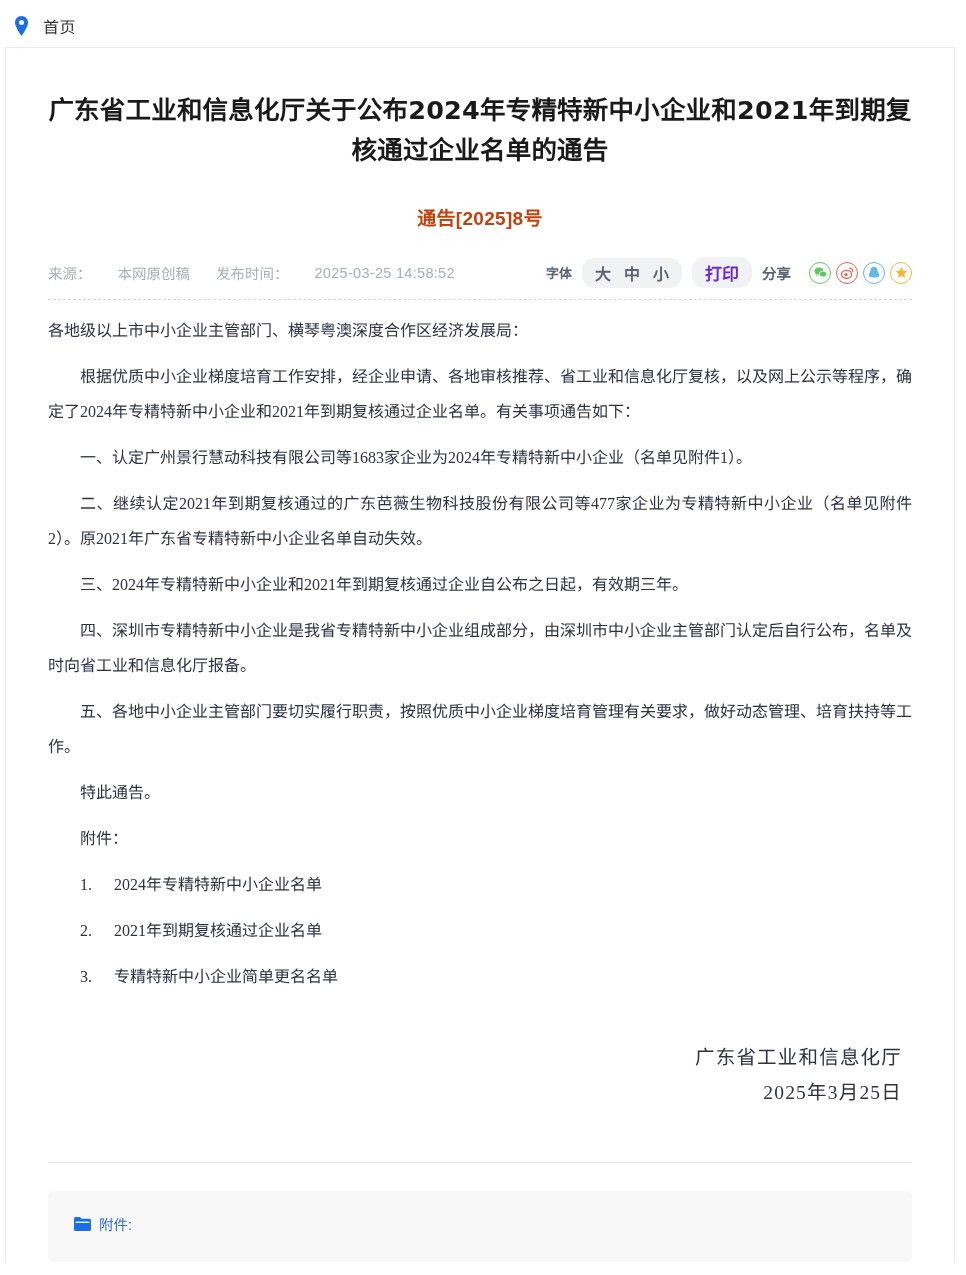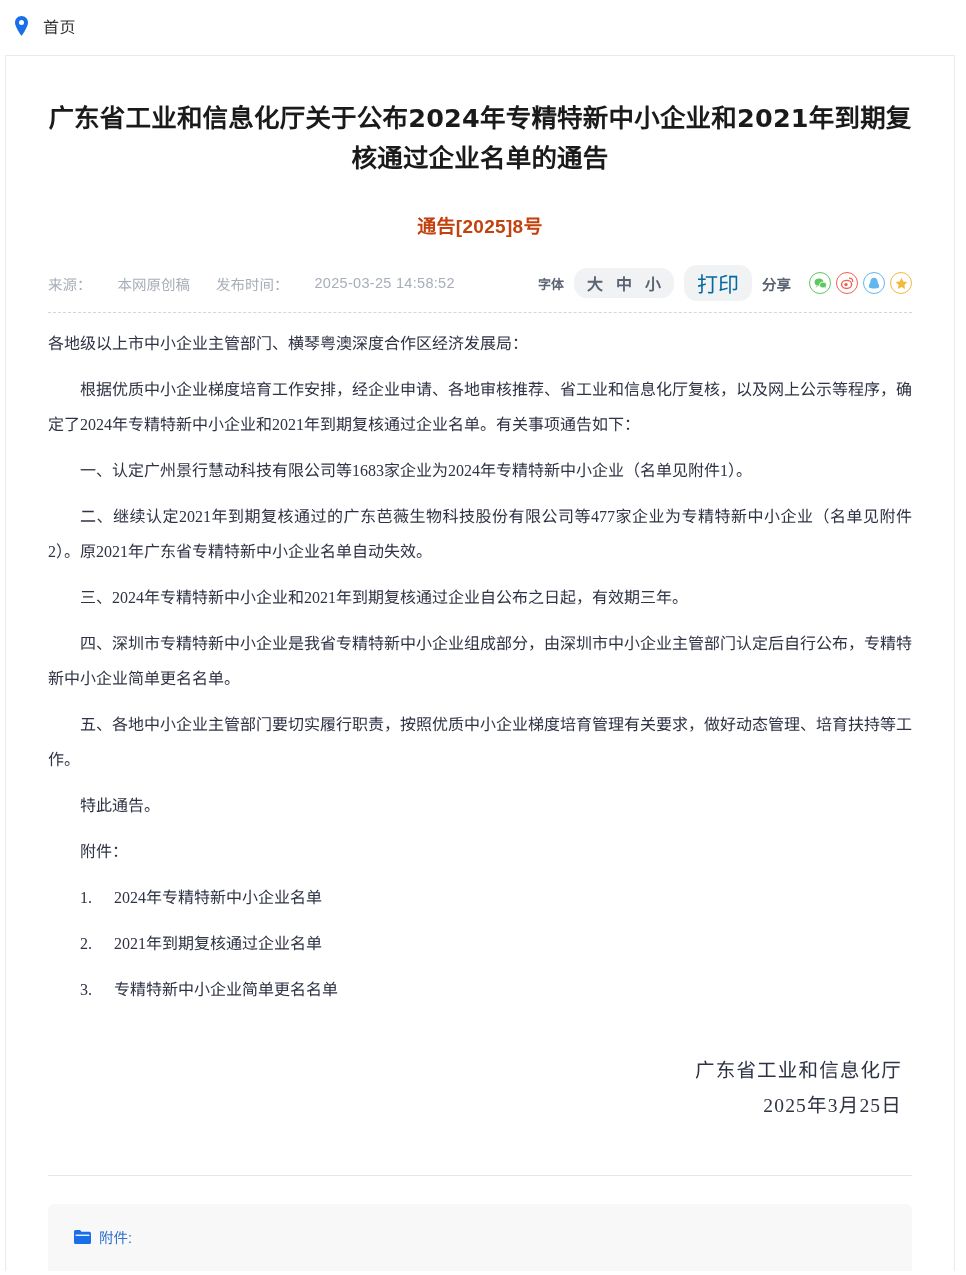--- a/index.html
+++ b/index.html
@@ -34,21 +34,21 @@
   .breadcrumb-label {
     font-size: 16px;
     color: #333333;
     letter-spacing: 0.5px;
   }
 
   
   .content-card {
     position: absolute;
     left: 5px;
-    top: 55px;
+    top: 47px;
     width: 950px;
     height: 1216px;
     border: 1px solid #e9eaec;
     border-bottom: none;
     box-sizing: border-box;
     background: #fff;
     overflow: hidden;
   }
 
   .doc-inner {
@@ -120,23 +120,23 @@
   .pill-item {
     color: #5b6472;
     font-size: 16px;
     font-weight: bold;
     cursor: pointer;
   }
   .pill-single {
     background: #f1f2f4;
     border-radius: 13px;
     padding: 3px 13px;
-    color: #0369a1;
-    font-size: 21px;
-    font-weight: normal;
+    color: #6d28d9;
+    font-size: 17px;
+    font-weight: bold;
     cursor: pointer;
   }
   .share-label {
     color: #5b6472;
     font-size: 14.5px;
     font-weight: bold;
     cursor: pointer;
   }
   .social-row {
     display: flex;
@@ -284,21 +284,21 @@
         </div>
       </div>
     </div>
 
     <div class="doc-body">
       <p>各地级以上市中小企业主管部门、横琴粤澳深度合作区经济发展局：</p>
       <p class="p-indent">根据优质中小企业梯度培育工作安排，经企业申请、各地审核推荐、省工业和信息化厅复核，以及网上公示等程序，确定了2024年专精特新中小企业和2021年到期复核通过企业名单。有关事项通告如下：</p>
       <p class="p-indent">一、认定广州景行慧动科技有限公司等1683家企业为2024年专精特新中小企业（名单见附件1）。</p>
       <p class="p-indent">二、继续认定2021年到期复核通过的广东芭薇生物科技股份有限公司等477家企业为专精特新中小企业（名单见附件2）。原2021年广东省专精特新中小企业名单自动失效。</p>
       <p class="p-indent">三、2024年专精特新中小企业和2021年到期复核通过企业自公布之日起，有效期三年。</p>
-      <p class="p-indent">四、深圳市专精特新中小企业是我省专精特新中小企业组成部分，由深圳市中小企业主管部门认定后自行公布，专精特新中小企业简单更名名单。</p>
+      <p class="p-indent">四、深圳市专精特新中小企业是我省专精特新中小企业组成部分，由深圳市中小企业主管部门认定后自行公布，名单及时向省工业和信息化厅报备。</p>
       <p class="p-indent">五、各地中小企业主管部门要切实履行职责，按照优质中小企业梯度培育管理有关要求，做好动态管理、培育扶持等工作。</p>
       <p class="p-indent">特此通告。</p>
       <p class="p-indent">附件：</p>
 
       <div class="attach-list">
         <p><span class="attach-num">1.</span><span>2024年专精特新中小企业名单</span></p>
         <p><span class="attach-num">2.</span><span>2021年到期复核通过企业名单</span></p>
         <p><span class="attach-num">3.</span><span>专精特新中小企业简单更名名单</span></p>
       </div>
     </div>

